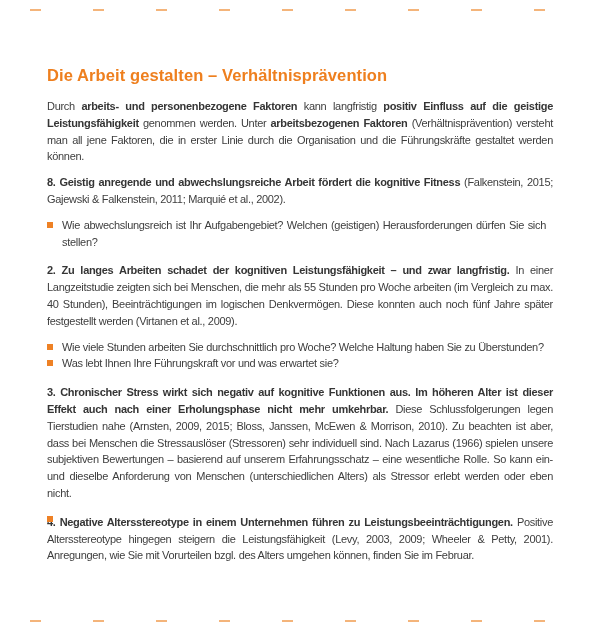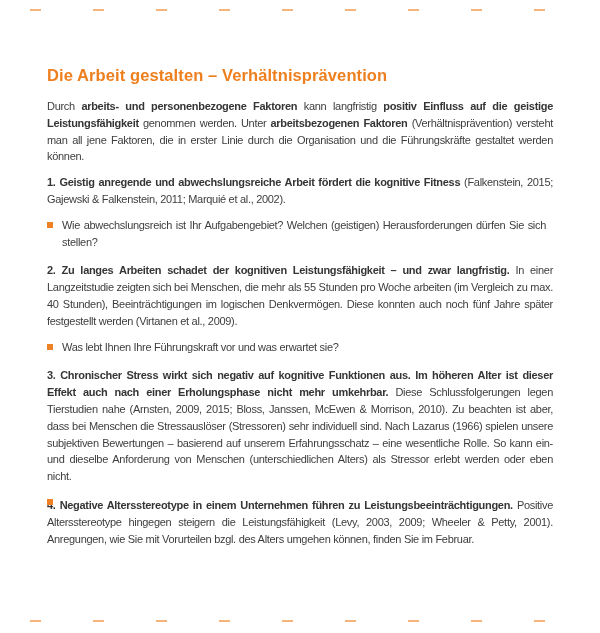--- a/index.html
+++ b/index.html
@@ -77,29 +77,29 @@
 <div class="page">
   <div class="dashes top"></div>
 
   <div class="content">
     <h1 class="title" style="color: rgb(238, 127, 30);">Die Arbeit gestalten – Verhältnisprävention</h1>
 
     <p class="para"><span>Durch </span><strong>arbeits- und personenbezogene Faktoren</strong><span> kann langfristig </span><strong>positiv Einfluss auf die geistige Leistungsfähigkeit</strong><span> genommen werden. Unter </span><strong>arbeitsbezogenen Faktoren</strong><span> (Verhältnisprävention) versteht man all jene Faktoren, die in erster Linie durch die Organisation und die Führungskräfte gestaltet werden können.</span></p>
 
     <div id="sections">
         <div>
-          <p class="para"><strong>1. Geistig anregende und abwechslungsreiche Arbeit fördert die kognitive Fitness</strong><span> (Falkenstein, 2015; Gajewski &amp; Falkenstein, 2011; Marquié et al., 2002).</span></p>
+          <p class="para"><strong>8. Geistig anregende und abwechslungsreiche Arbeit fördert die kognitive Fitness</strong><span> (Falkenstein, 2015; Gajewski &amp; Falkenstein, 2011; Marquié et al., 2002).</span></p>
           <ul class="bullets">
             <li><span class="bullet-sq" style="background: rgb(238, 129, 37);"></span><span>Wie abwechslungsreich ist Ihr Aufgabengebiet? Welchen (geistigen) Herausforderungen dürfen Sie sich stellen?</span></li>
           </ul>
         </div>
         <div>
           <p class="para"><strong>2. Zu langes Arbeiten schadet der kognitiven Leistungsfähigkeit – und zwar langfristig.</strong><span> In einer Langzeitstudie zeigten sich bei Menschen, die mehr als 55 Stunden pro Woche arbeiten (im Vergleich zu max. 40 Stunden), Beeinträchtigungen im logischen Denkvermögen. Diese konnten auch noch fünf Jahre später festgestellt werden (Virtanen et al., 2009).</span></p>
           <ul class="bullets">
-            <li><span class="bullet-sq" style="background: rgb(238, 129, 37);"></span></li>
+            <li><span class="bullet-sq" style="background: rgb(238, 129, 37);"></span><span>Wie viele Stunden arbeiten Sie durchschnittlich pro Woche? Welche Haltung haben Sie zu Überstunden?</span></li>
             <li><span class="bullet-sq" style="background: rgb(238, 129, 37);"></span><span>Was lebt Ihnen Ihre Führungskraft vor und was erwartet sie?</span></li>
           </ul>
         </div>
         <div>
           <p class="para"><strong>3. Chronischer Stress wirkt sich negativ auf kognitive Funktionen aus. Im höheren Alter ist dieser Effekt auch nach einer Erholungsphase nicht mehr umkehrbar.</strong><span> Diese Schlussfolgerungen legen Tierstudien nahe (Arnsten, 2009, 2015; Bloss, Janssen, McEwen &amp; Morrison, 2010). Zu beachten ist aber, dass bei Menschen die Stressauslöser (Stressoren) sehr individuell sind. Nach Lazarus (1966) spielen unsere subjektiven Bewertungen – basierend auf unserem Erfahrungsschatz – eine wesentliche Rolle. So kann ein- und dieselbe Anforderung von Menschen (unterschiedlichen Alters) als Stressor erlebt werden oder eben nicht.</span></p>
           <ul class="bullets">
             <li><span class="bullet-sq" style="background: rgb(238, 129, 37);"></span></li>
           </ul>
         </div>
         <div>

